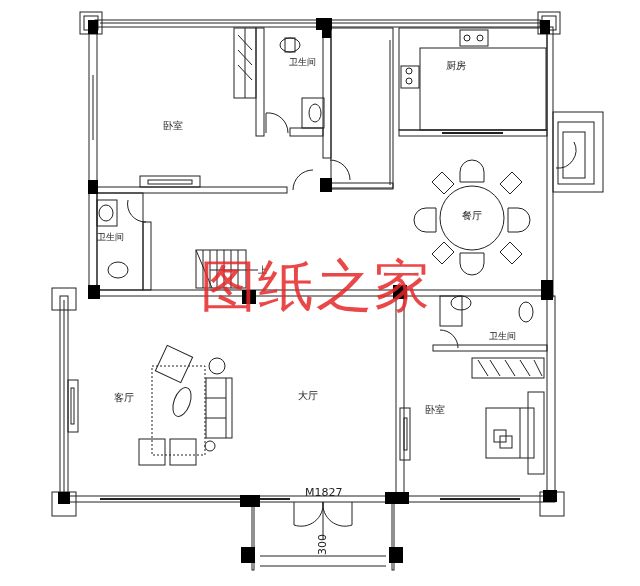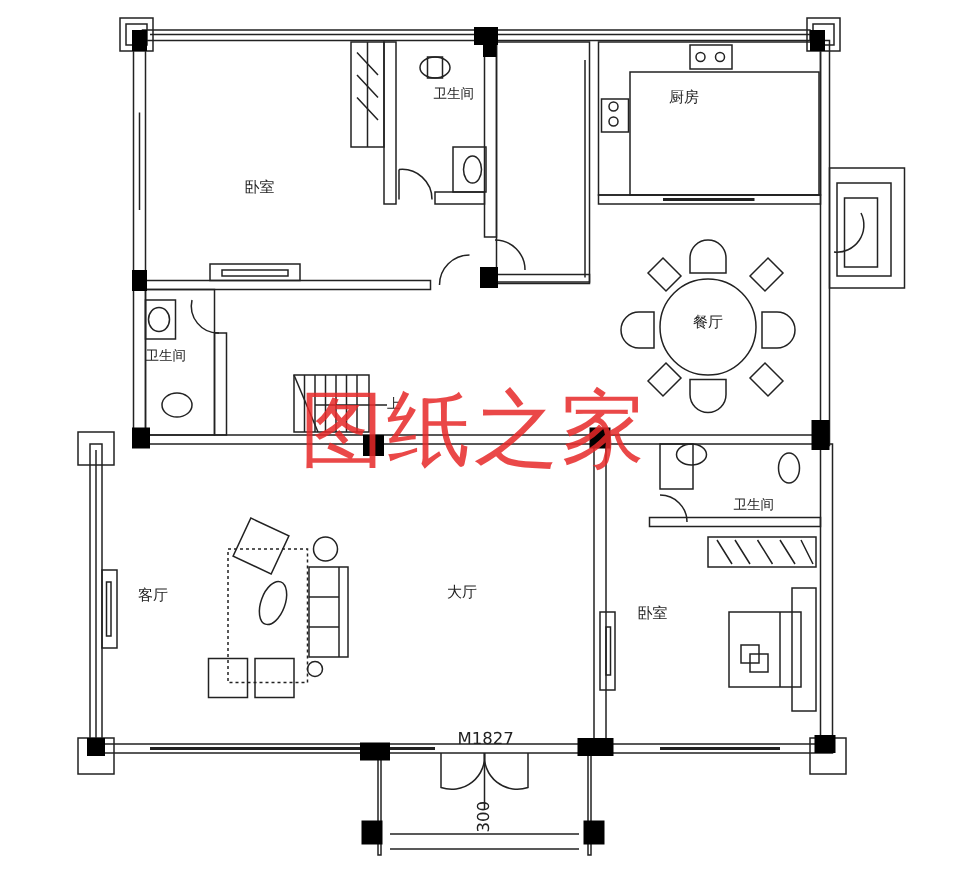--- a/index.html
+++ b/index.html
@@ -185,21 +185,21 @@
     <rect x="389" y="547" width="14" height="16"></rect>
   </g>
 </svg>
 
 <span class="lbl" style="left:163px;top:122px;">卧室</span>
 <span class="lbl lbl-sm" style="left:289px;top:59px;">卫生间</span>
 <span class="lbl" style="left:446px;top:62px;">厨房</span>
 <span class="lbl" style="left:462px;top:212px;text-align:right;">餐厅</span>
 <span class="lbl lbl-sm" style="left:97px;top:234px;">卫生间</span>
 <span class="lbl lbl-sm" style="left:489px;top:333px;">卫生间</span>
-<span class="lbl" style="left:92px;top:394px;">客厅</span>
+<span class="lbl" style="left:114px;top:394px;">客厅</span>
 <span class="lbl" style="left:298px;top:392px;">大厅</span>
 <span class="lbl" style="left:425px;top:406px;">卧室</span>
 
 <span class="up" style="left:258px;top:266px;">上</span>
 <span class="code" style="left:305px;top:487px;">M1827</span>
 <span class="dim" style="left:317px;top:555px;">300</span>
 
 <span class="wm">图纸之家</span>
 
 </body></html>

